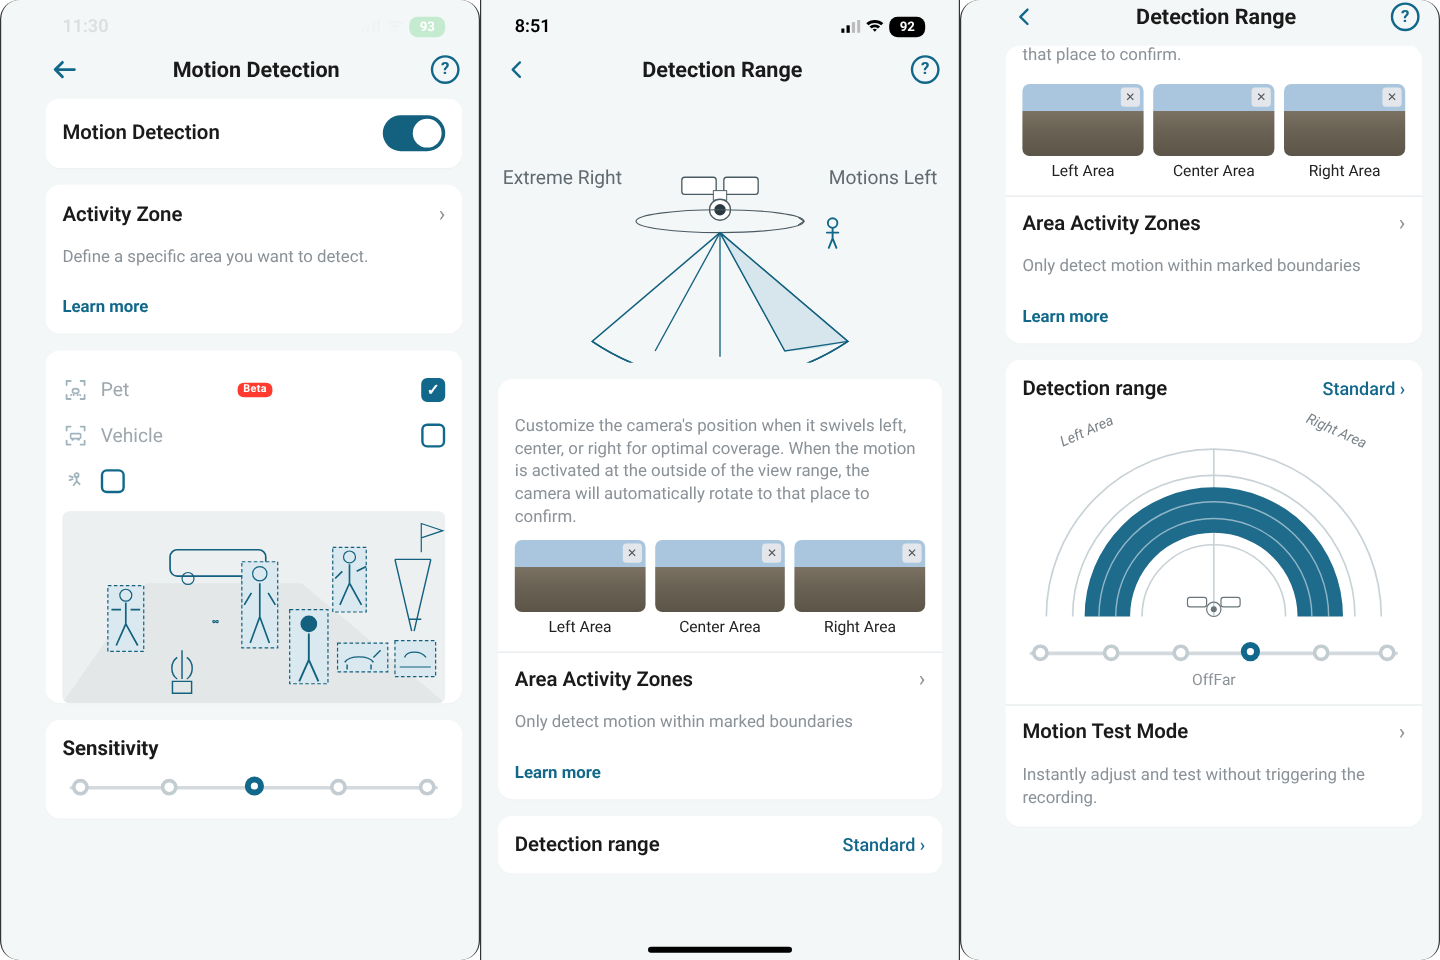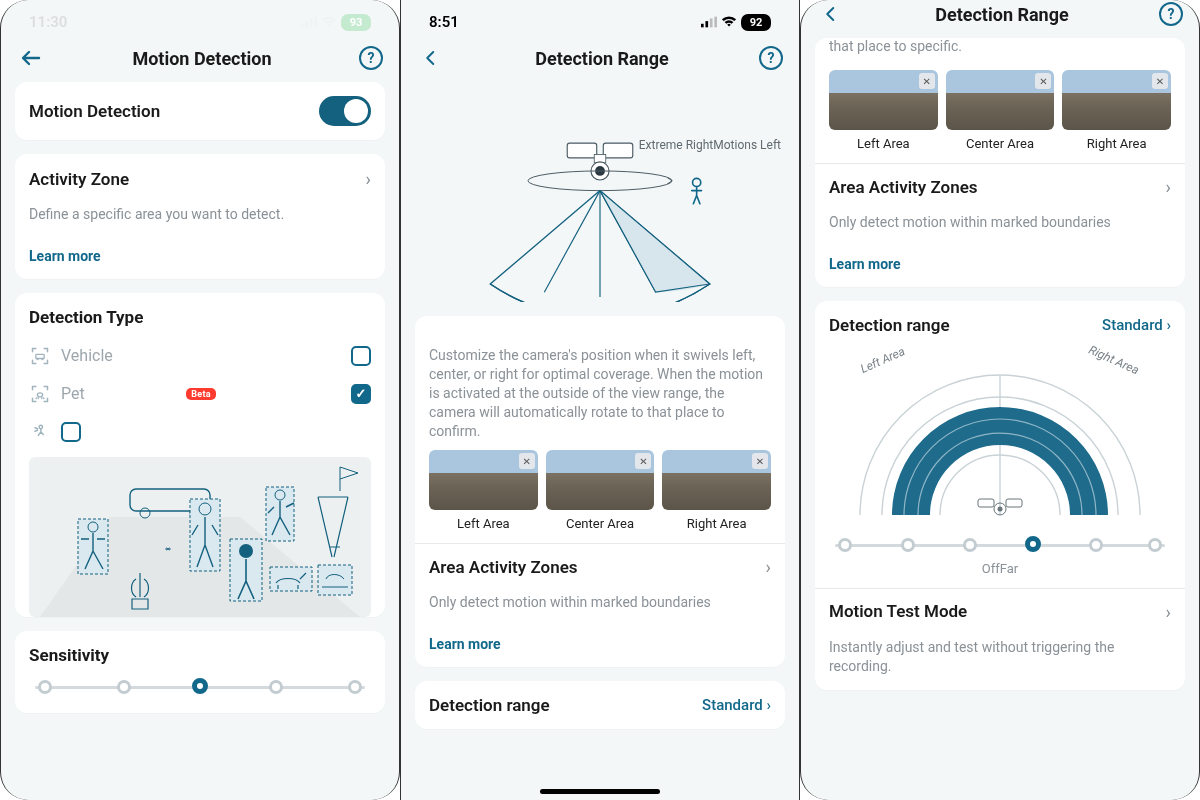--- a/index.html
+++ b/index.html
@@ -16,21 +16,21 @@
     height: 800px;
     background: #f4f7f8;
     position: relative;
     border-right: 1px solid #333;
     border-left: 1px solid #333;
     overflow: hidden;
     display: flex;
     flex-direction: column;
   }
   .phone:last-child { border-right: 1px solid #333; }
-  .corners { border-radius: 28px; }
+  .corners { border-radius: 16px; padding-left: 23px; }
   .corners::before {
     content:"";
     position:absolute; inset:0;
     border-radius:28px;
     pointer-events:none;
   }
 
   
   .statusbar {
     height: 44px;
@@ -117,21 +117,21 @@
   .slider-line { position:absolute; top:11px; left:0; right:0; height:3px; background:#d3d9dd; border-radius:2px; }
   .slider-dot {
     position:absolute; top:5px; width:14px; height:14px; border-radius:50%;
     background:#fff; border:3px solid #c2ccd1; transform:translateX(-50%);
   }
   .slider-dot.active { border-color:#12688b; border-width:5px; width:16px; height:16px; top:3px;}
   .slider-labels { display:flex; justify-content:center; font-size:13px; color:#8a9197; margin-top:4px;}
 
   
   .diagram { height:220px; display:flex; flex-direction:column; align-items:center; justify-content:flex-start; padding-top:0; }
-  .diag-labels { display:flex; justify-content:flex-end; width:100%; font-size:12px; color:#606a70; padding:0 4px; margin-bottom:-22px; margin-top:56px;}
+  .diag-labels { display:flex; justify-content:space-between; width:100%; font-size:16px; color:#606a70; padding:0 4px; margin-bottom:-22px; margin-top:56px;}
 
   
   .thumbs { display:flex; gap:8px; margin-top:10px; }
   .thumb { flex:1; display:flex; flex-direction:column; align-items:center; gap:6px; }
   .thumb-img {
     width:100%; height:60px; border-radius:6px; position:relative; overflow:hidden;
     background: linear-gradient(180deg,#a9c6de 0%,#a9c6de 38%,#7c7264 38%,#6c6456 60%,#5b5448 100%);
   }
   .thumb-img::after {
     content:"✕"; position:absolute; top:3px; right:3px; width:16px; height:16px; background:rgba(230,233,235,0.95);
@@ -201,48 +201,47 @@
     <div class="card">
       <div class="row">
         <span class="label">Activity Zone</span>
         <span class="chevron">›</span>
       </div>
       <div class="subtext">Define a specific area you want to detect.</div>
       <span class="link">Learn more</span>
     </div>
 
     <div class="card" style="padding-bottom:0;">
-      <div class="section-title">Detection Type</div>
-
-
-      <div class="dt-item">
-        <span class="dt-icon">
-            <svg width="20" height="20" viewBox="0 0 24 24">
-              <path d="M3 3h4M3 3v4M21 3h-4M21 3v4M3 21h4M3 21v-4M21 21h-4M21 21v-4" stroke="#9fb4bd" stroke-width="1.8" stroke-linecap="round"></path>
-              <rect x="7" y="10" width="10" height="5" rx="1" stroke="#9fb4bd" stroke-width="1.6" fill="none"></rect>
-              <circle cx="9" cy="16" r="1.2" fill="#9fb4bd"></circle>
-              <circle cx="15" cy="16" r="1.2" fill="#9fb4bd"></circle>
-            </svg>
-          </span>
-        <span class="dt-label">Vehicle</span>
-        <span class="checkbox"></span>
-      </div>
+
 
       <div class="dt-item">
         <span class="dt-icon">
             <svg width="20" height="20" viewBox="0 0 24 24">
               <path d="M3 3h4M3 3v4M21 3h-4M21 3v4M3 21h4M3 21v-4M21 21h-4M21 21v-4" stroke="#9fb4bd" stroke-width="1.8" stroke-linecap="round"></path>
               <ellipse cx="12" cy="13" rx="3.2" ry="2.4" stroke="#9fb4bd" stroke-width="1.6" fill="none"></ellipse>
               <path d="M8 16l-1 2M16 16l1 2M10 16v2M14 16v2" stroke="#9fb4bd" stroke-width="1.6"></path>
             </svg>
           </span>
         <span class="dt-label">Pet</span>
         <span class="badge-beta">Beta</span>
         <span style="flex:1"></span>
         <span class="checkbox checked"></span>
+      </div>
+
+      <div class="dt-item">
+        <span class="dt-icon">
+            <svg width="20" height="20" viewBox="0 0 24 24">
+              <path d="M3 3h4M3 3v4M21 3h-4M21 3v4M3 21h4M3 21v-4M21 21h-4M21 21v-4" stroke="#9fb4bd" stroke-width="1.8" stroke-linecap="round"></path>
+              <rect x="7" y="10" width="10" height="5" rx="1" stroke="#9fb4bd" stroke-width="1.6" fill="none"></rect>
+              <circle cx="9" cy="16" r="1.2" fill="#9fb4bd"></circle>
+              <circle cx="15" cy="16" r="1.2" fill="#9fb4bd"></circle>
+            </svg>
+          </span>
+        <span class="dt-label">Vehicle</span>
+        <span class="checkbox"></span>
       </div>
 
       <div class="dt-item">
         <span class="dt-icon">
             <svg width="20" height="20" viewBox="0 0 24 24">
               <circle cx="13" cy="6" r="2" stroke="#9fb4bd" stroke-width="1.8" fill="none"></circle>
               <path d="M13 8v4l3 3M13 12l-3 4M9 10l-3 1M9 8l-3-1" stroke="#9fb4bd" stroke-width="1.8" fill="none" stroke-linecap="round"></path>
             </svg>
           </span>
         <span class="checkbox"></span>
@@ -415,21 +414,21 @@
           <path d="M15 4l-8 8 8 8" stroke="#12688b" stroke-width="2.6" fill="none" stroke-linecap="round" stroke-linejoin="round"></path>
         </svg>
     </div>
     <div class="title">Detection Range</div>
     <div class="help-circle">?</div>
   </div>
 
   <div class="scroll">
 
     <div class="card" style="padding-top:0;">
-      <div class="trunc-top">that place to specific.</div>
+      <div class="trunc-top">that place to confirm.</div>
       <div class="thumbs">
         <div class="thumb">
             <div class="thumb-img"></div>
             <span class="thumb-lbl">Left Area</span>
           </div>
         <div class="thumb">
             <div class="thumb-img"></div>
             <span class="thumb-lbl">Center Area</span>
           </div>
         <div class="thumb">

